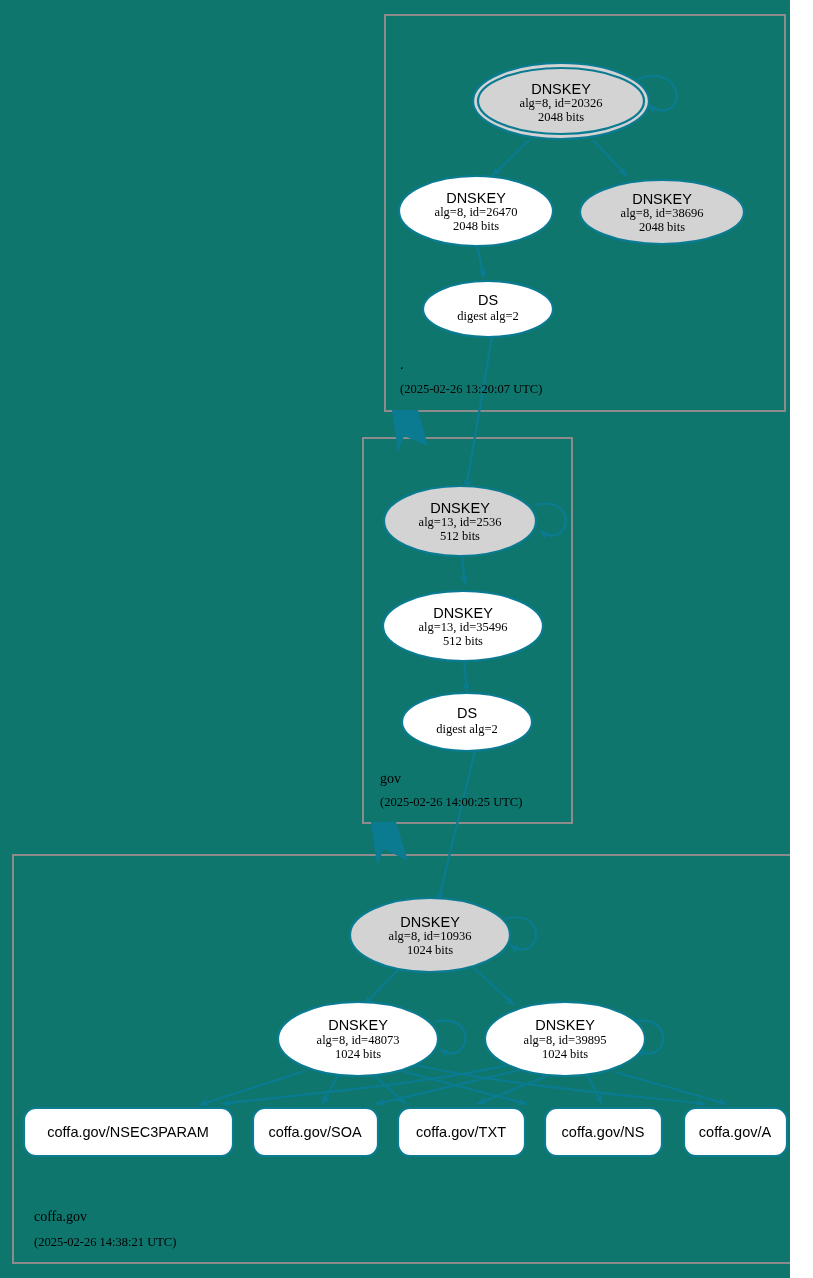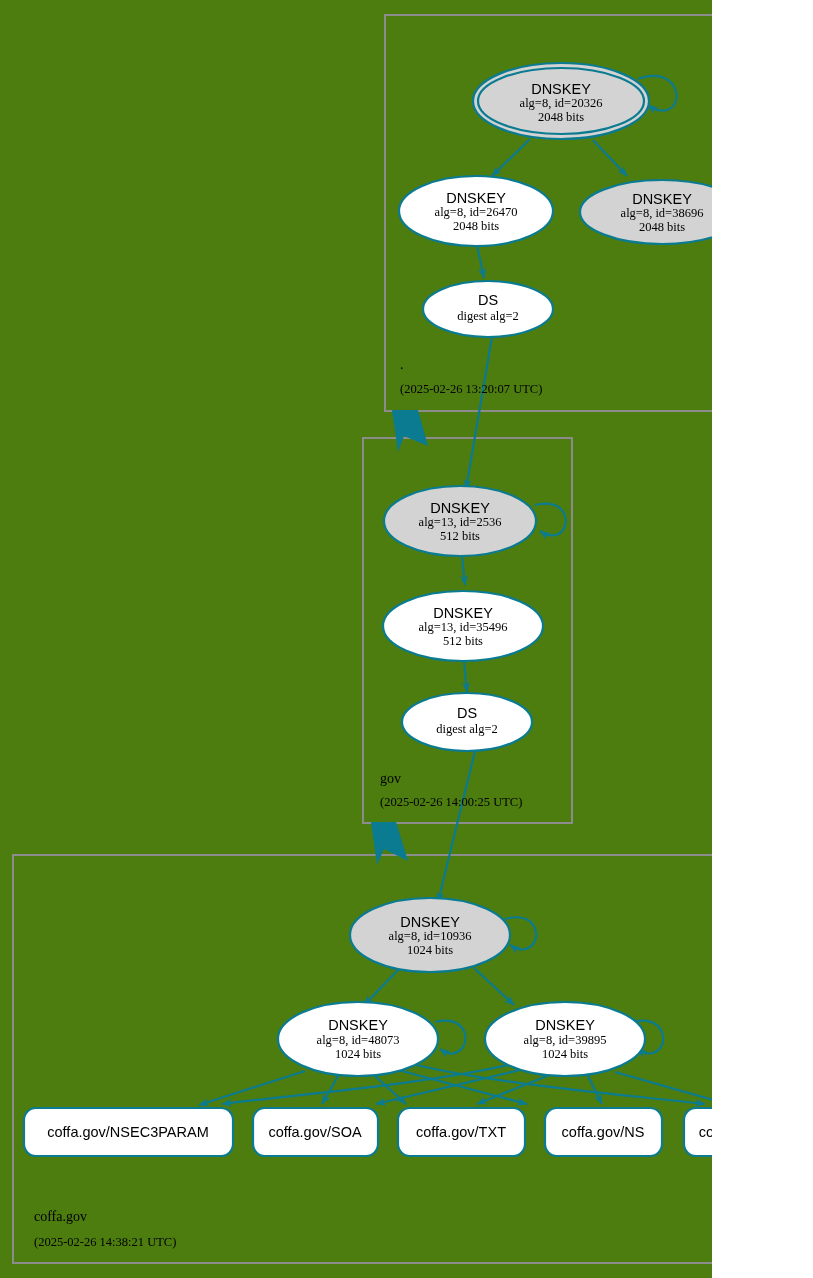--- a/index.html
+++ b/index.html
@@ -3,23 +3,23 @@
 <meta charset="utf-8">
 <style>
   html, body {
     margin: 0;
     padding: 0;
     background: #ffffff;
     font-family: "Liberation Sans", sans-serif;
   }
   #canvas {
     position: relative;
-    width: 712px;
+    width: 790px;
     height: 1278px;
-    background: #4d7c0f;
+    background: #0f766e;
     overflow: hidden;
   }
   svg.graph {
     position: absolute;
     left: 0;
     top: 0;
     width: 813px;
     height: 1278px;
   }
   .zone-box {

